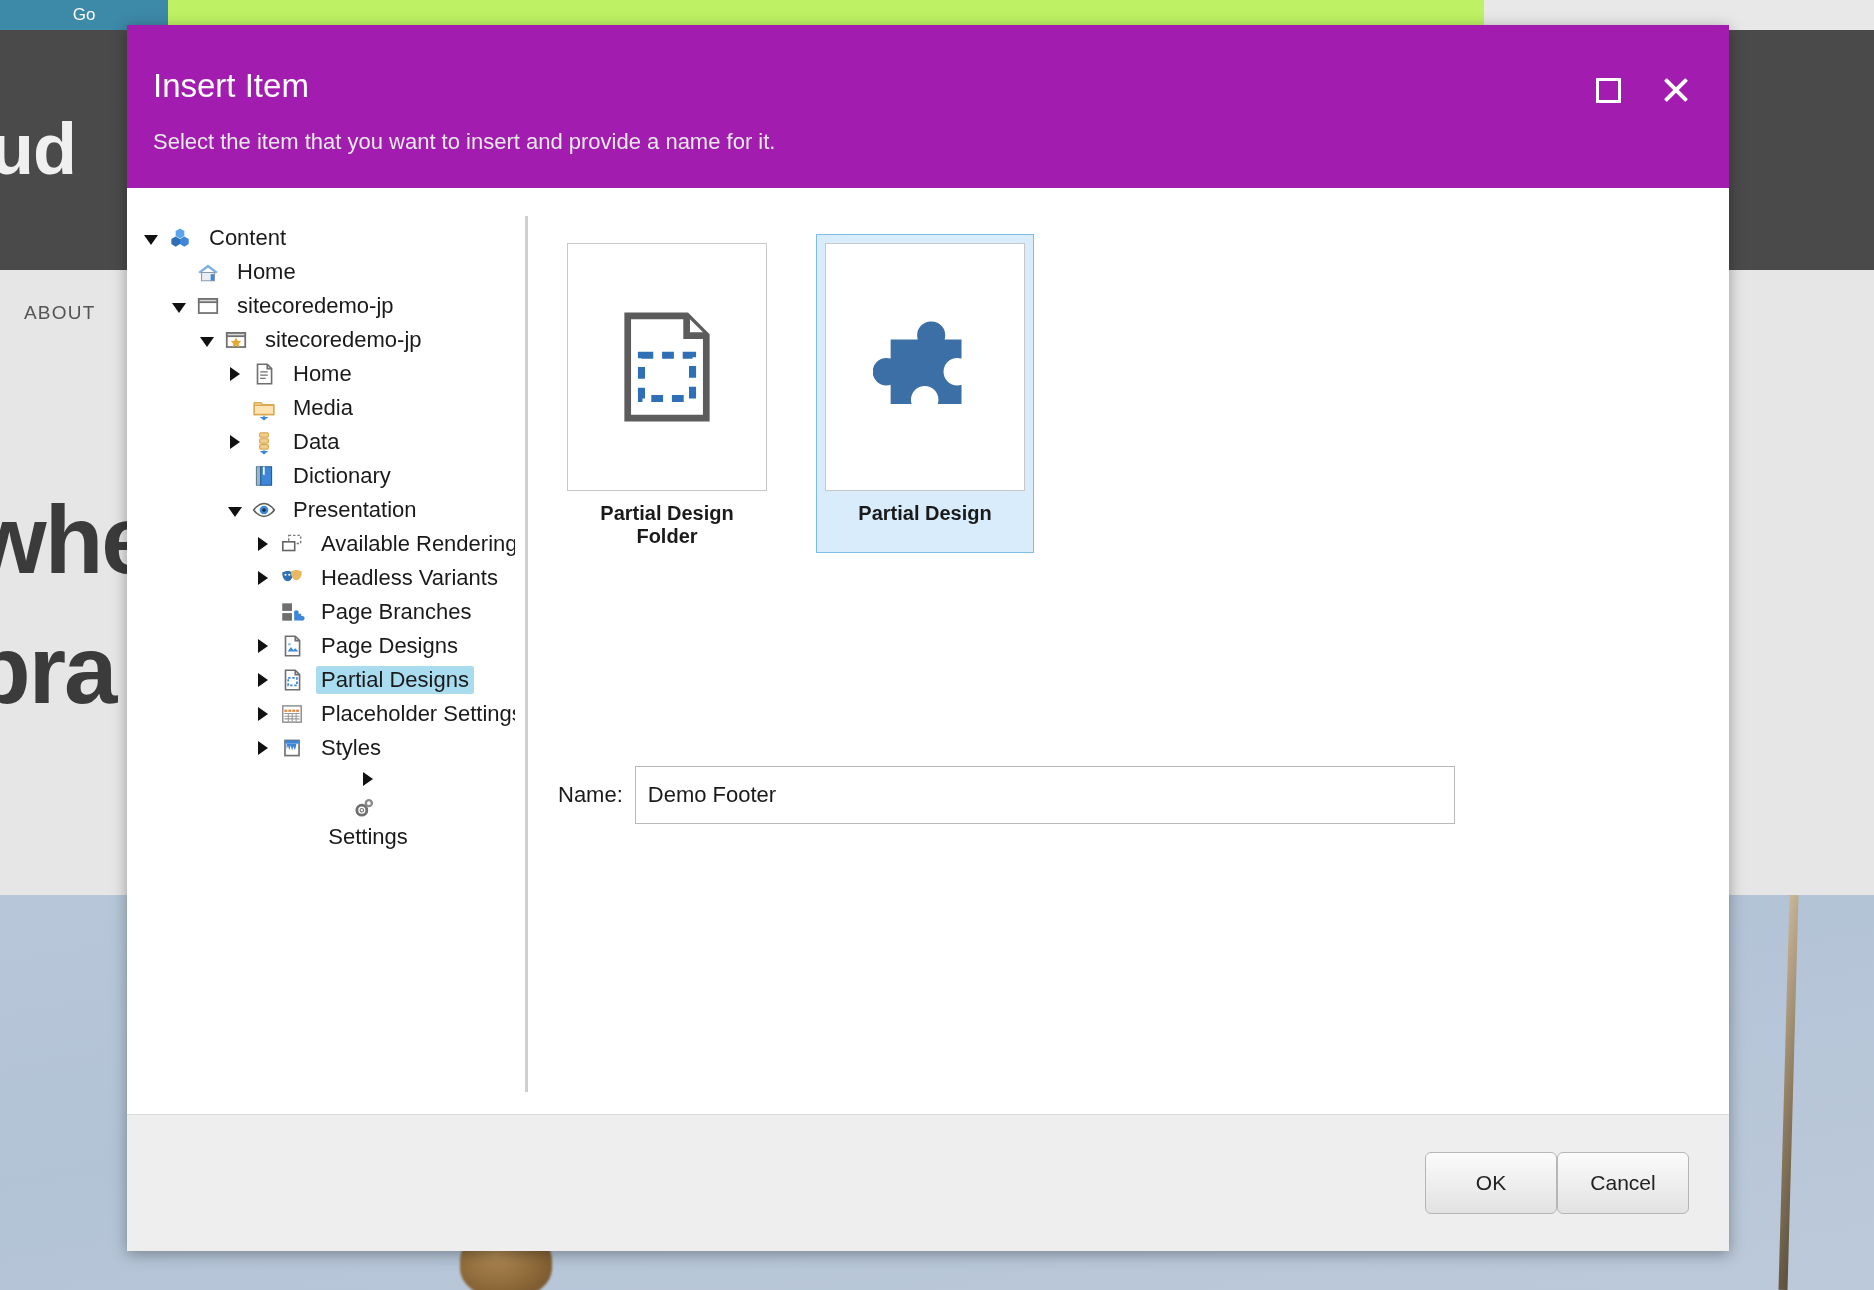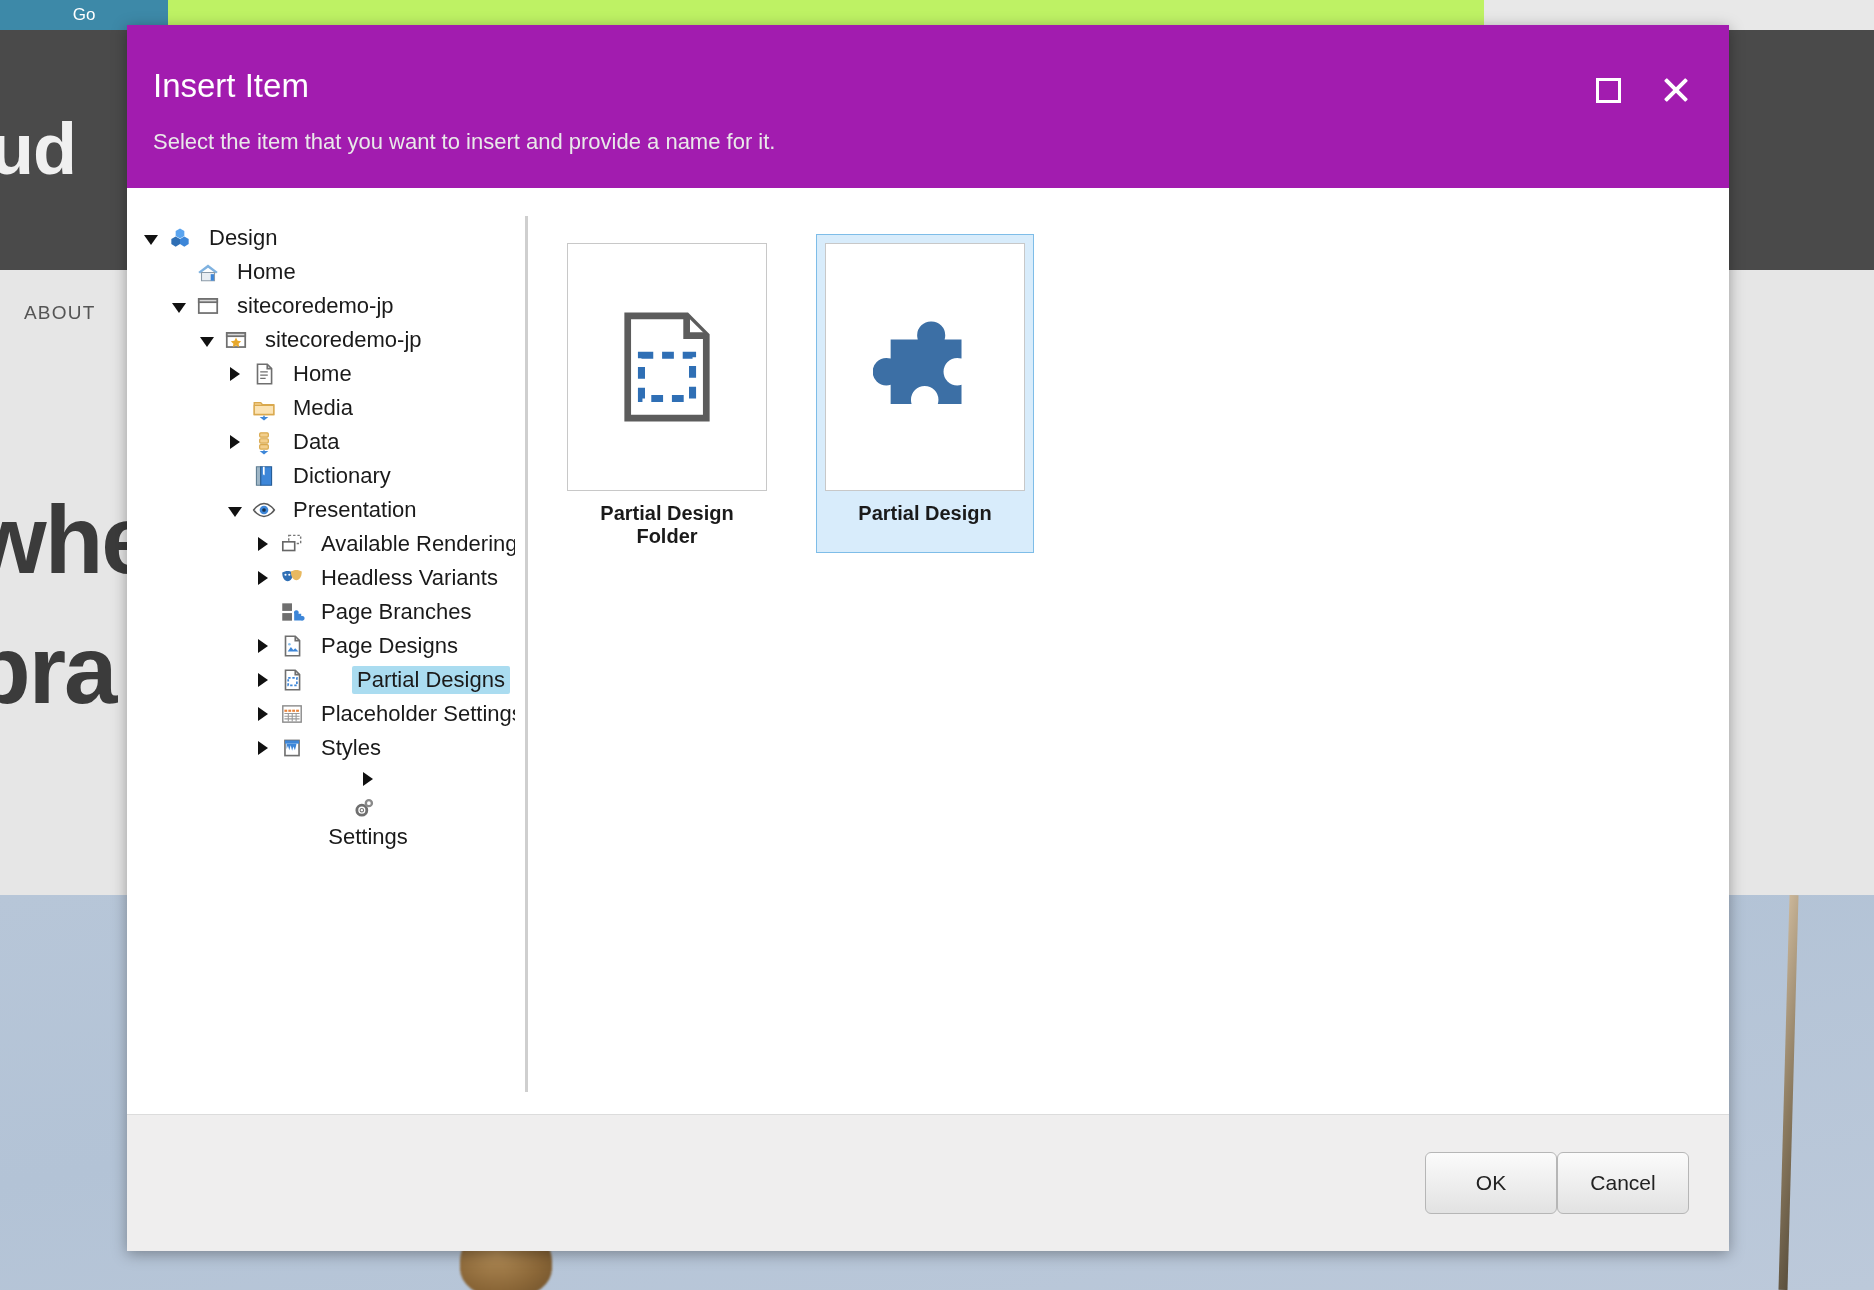--- a/index.html
+++ b/index.html
@@ -154,21 +154,21 @@
     content: ""; width: 0; height: 0;
     border-left: 10px solid #111; border-top: 7px solid transparent; border-bottom: 7px solid transparent;
   }
   .tw.expanded::before {
     content: ""; width: 0; height: 0;
     border-top: 10px solid #111; border-right: 7px solid transparent; border-left: 7px solid transparent;
     transform: translateY(2px);
   }
   .ticon { width: 30px; flex: 0 0 30px; height: 26px; margin-right: 9px; display: flex; align-items: center; justify-content: center; }
   .tlabel { padding: 1px 5px; border-radius: 2px; }
-  .tree-row.sel .tlabel { background: #aadcf0; margin-left: 36px; }
+  .tree-row.sel .tlabel { background: #aadcf0; }
 
   .vdiv {
     width: 3px; background: #cfcfcf;
     margin: 10px 0 22px 10px;
     flex: 0 0 auto;
   }
 
   
   .right-pane {
     flex: 1 1 auto;
@@ -277,21 +277,21 @@
     <div class="tree-pane" id="tree-pane">
         <div class="tree-row" style="padding-left: 0px;">
           <span class="tw expanded"></span>
           <span class="ticon">
             <svg width="26" height="26" viewBox="0 0 24 24">
               <path d="M4 13l4-2.3 4 2.3v4.6L8 20l-4-2.4z" fill="#2f6fb5"></path>
               <path d="M12 13l4-2.3 4 2.3v4.6L16 20l-4-2.4z" fill="#3d86d8"></path>
               <path d="M8 5.5l4-2.3 4 2.3v4.6L12 12.5 8 10.1z" fill="#5aa4ef"></path>
             </svg>
           </span>
-          <span class="tlabel">Design</span>
+          <span class="tlabel">Content</span>
         </div>
         <div class="tree-row" style="padding-left: 28px;">
           <span class="tw "></span>
           <span class="ticon">
             <svg width="26" height="26" viewBox="0 0 24 24">
               <path d="M3 12l9-7 9 7-1.6 1.3L12 8l-7.4 5.3z" fill="#7fb2e0"></path>
               <path d="M6 12.5h12V20H6z" fill="#e9eef3" stroke="#8a9aa8" stroke-width="1"></path>
               <path d="M14.5 14h3v6h-3z" fill="#3d86d8"></path>
             </svg>
           </span>
@@ -497,20 +497,24 @@
               <span>
                 <svg width="104" height="104" viewBox="0 0 56 56">
                   <path fill="#3c6fa5" d="M31.5 3.5a7.4 7.4 0 017.4 7.4c0 .8-.12 1.55-.34 2.26h9.1v10.3c-.72-.22-1.48-.34-2.28-.34a7.4 7.4 0 100 14.8c.8 0 1.56-.12 2.28-.34v10.3H34.9c.22-.72.34-1.48.34-2.28a7.4 7.4 0 10-14.8 0c0 .8.12 1.56.34 2.28H9.5V37.6c-.72.22-1.48.34-2.28.34a7.4 7.4 0 110-14.8c.8 0 1.56.12 2.28.34V13.16h14.6a7.3 7.3 0 01-.34-2.26 7.4 7.4 0 017.74-7.4z"></path>
                 </svg>
               </span>
             </div>
             <div class="cname">Partial Design</div>
           </div>
         </div>
 
+      <div class="name-row">
+        <div class="name-label">Name:</div>
+        <input class="name-input" type="text" value="Demo Footer" style="">
+      </div>
     </div>
   </div>
 
   <div class="modal-footer">
     <button class="btn">OK</button>
     <button class="btn">Cancel</button>
   </div>
 
 </div>
 

